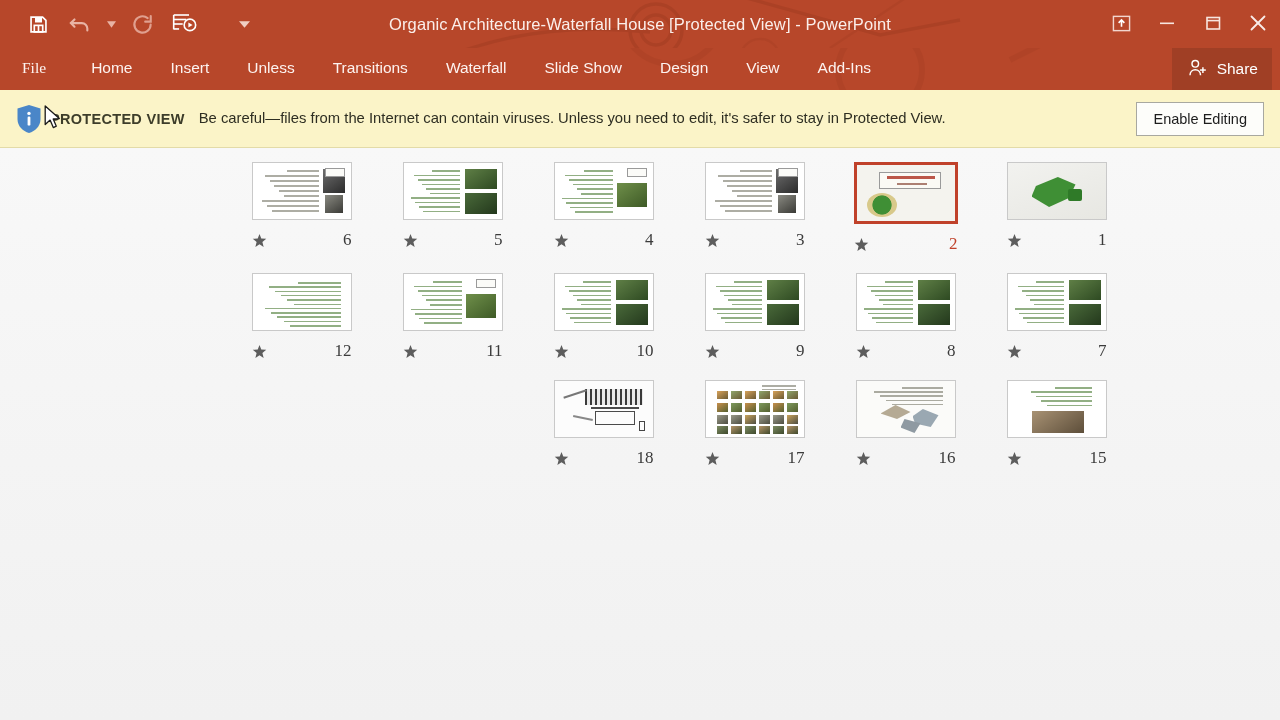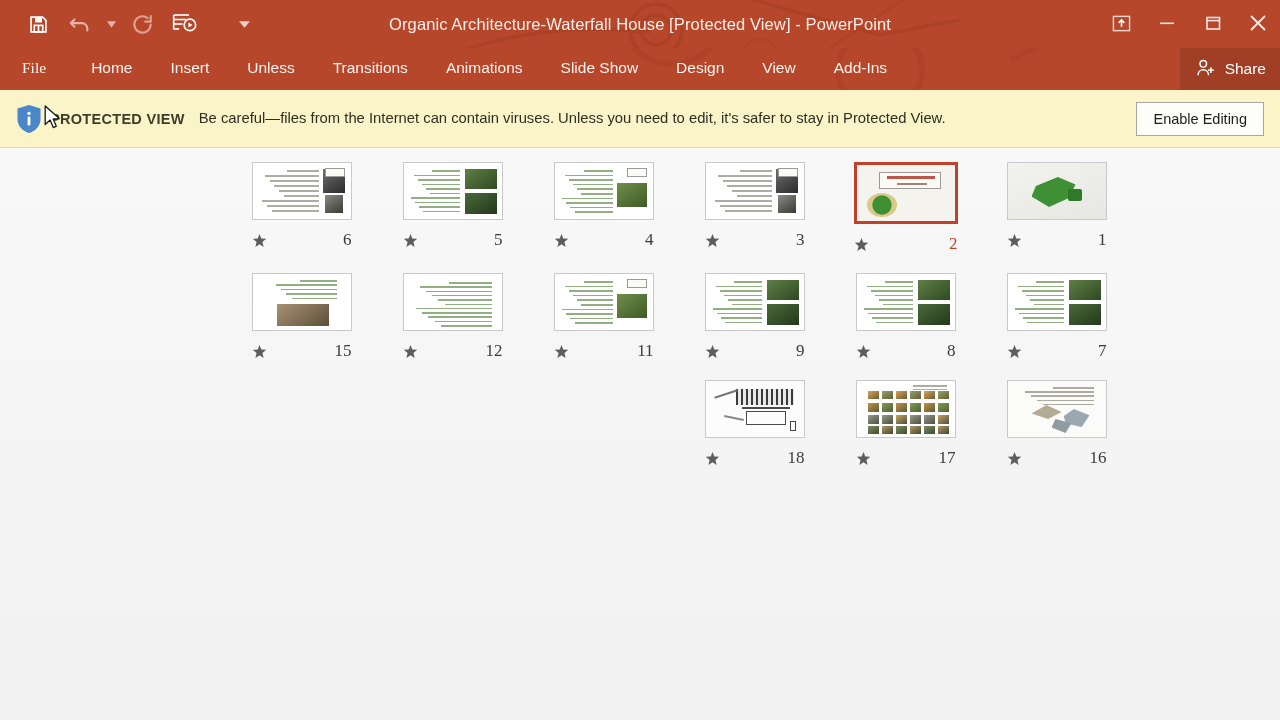--- a/index.html
+++ b/index.html
@@ -99,21 +99,21 @@
     height: 42px;
     display: flex; align-items: center;
     gap: 8px;
     z-index: 2;
     color: #f0c8bc;
     font-size: 14.5px;
     white-space: nowrap;
   }
   .share-btn {
     position: absolute;
-    right: 0; top: 0;
+    right: 8px; top: 0;
     height: 42px;
     display: flex; align-items: center;
     gap: 9px;
     padding: 0 14px 0 16px;
     background: #a03f25;
     color: #fff;
     font-size: 15.5px;
     z-index: 3;
     white-space: nowrap;
   }
@@ -317,21 +317,21 @@
       <circle cx="880" cy="70" r="42"></circle>
     </g>
   </svg>
 
   <div class="tabs">
     <div class="tab">File</div>
     <div class="tab">Home</div>
     <div class="tab">Insert</div>
     <div class="tab">Unless</div>
     <div class="tab">Transitions</div>
-    <div class="tab">Animations</div>
+    <div class="tab">Waterfall</div>
     <div class="tab">Slide Show</div>
     <div class="tab">Design</div>
     <div class="tab">View</div>
     <div class="tab">Add-Ins</div>
   </div>
 
 
   <div class="share-btn">
     <span>
       <svg width="20" height="19" viewBox="0 0 22 20" fill="none" stroke="#ffffff" stroke-width="1.6">
@@ -537,20 +537,43 @@
           <div class="lng" style="right:42px;top:20.5px;width:38px"></div>
           <div class="lng" style="right:42px;top:25px;width:34px"></div>
           <div class="lng" style="right:42px;top:29.5px;width:30.000000000000004px"></div>
           <div class="lng" style="right:42px;top:34px;width:48.5px"></div>
           <div class="lng" style="right:42px;top:38.5px;width:44.50000000000001px"></div>
           <div class="lng" style="right:42px;top:43px;width:40.5px"></div>
           <div class="lng" style="right:42px;top:47.5px;width:36.5px"></div>
         </div>
      <div class="meta">
        <span class="slidenum">9</span>
+       <span class="star"><svg width="15" height="15" viewBox="0 0 16 16">
+  <path d="M8 1 L9.9 5.9 L15.2 6.2 L11.1 9.6 L12.4 14.8 L8 11.9 L3.6 14.8 L4.9 9.6 L0.8 6.2 L6.1 5.9 Z" fill="#5d5d5d"></path>
+</svg></span>
+     </div>
+      </div>
+      <div class="cell">
+        <div class="thumb">
+          <div class="sl"></div>
+        <div class="ph" style="right:5px;top:6px;width:32px;height:20px;background:linear-gradient(145deg,#5f7f46,#2e4a22)"></div>
+        <div class="ph" style="right:5px;top:30px;width:32px;height:21px;background:linear-gradient(145deg,#4a6a3a,#23381c)"></div>
+        <div class="lng" style="right:42px;top:7px;width:27.500000000000004px"></div>
+          <div class="lng" style="right:42px;top:11.5px;width:46px"></div>
+          <div class="lng" style="right:42px;top:16px;width:42.00000000000001px"></div>
+          <div class="lng" style="right:42px;top:20.5px;width:38px"></div>
+          <div class="lng" style="right:42px;top:25px;width:34px"></div>
+          <div class="lng" style="right:42px;top:29.5px;width:30.000000000000004px"></div>
+          <div class="lng" style="right:42px;top:34px;width:48.5px"></div>
+          <div class="lng" style="right:42px;top:38.5px;width:44.50000000000001px"></div>
+          <div class="lng" style="right:42px;top:43px;width:40.5px"></div>
+          <div class="lng" style="right:42px;top:47.5px;width:36.5px"></div>
+        </div>
+     <div class="meta">
+       <span class="slidenum">10</span>
        <span class="star"><svg width="15" height="15" viewBox="0 0 16 16">
   <path d="M8 1 L9.9 5.9 L15.2 6.2 L11.1 9.6 L12.4 14.8 L8 11.9 L3.6 14.8 L4.9 9.6 L0.8 6.2 L6.1 5.9 Z" fill="#5d5d5d"></path>
 </svg></span>
      </div>
       </div>
       <div class="cell">
         <div class="thumb">
           <div class="sl"></div>
         <div class="ph" style="right:6px;top:20px;width:30px;height:24px;background:linear-gradient(145deg,#6f8f4a,#3e5a26)"></div>
         <div class="lng" style="right:40px;top:7px;width:28.6px"></div>

